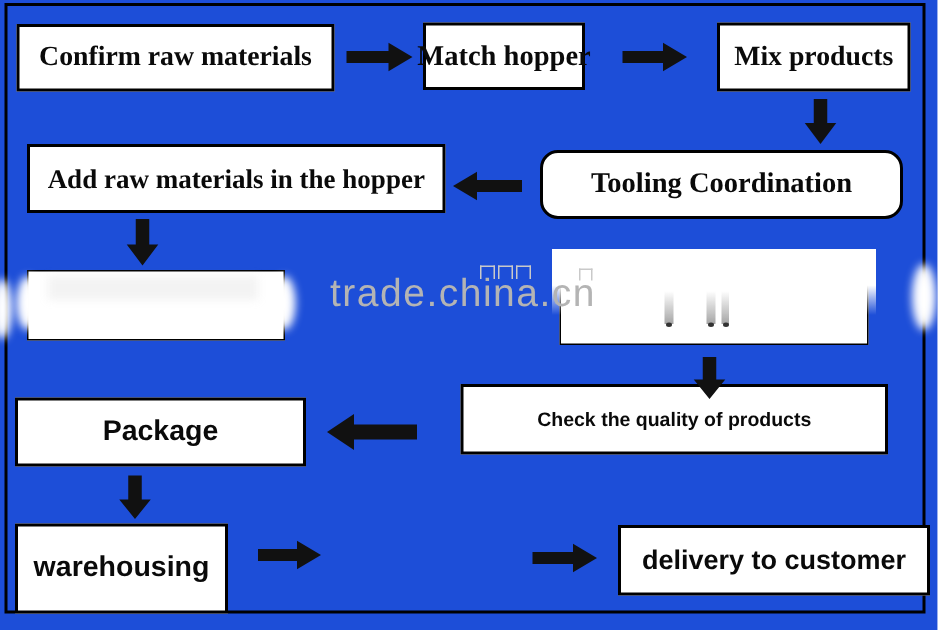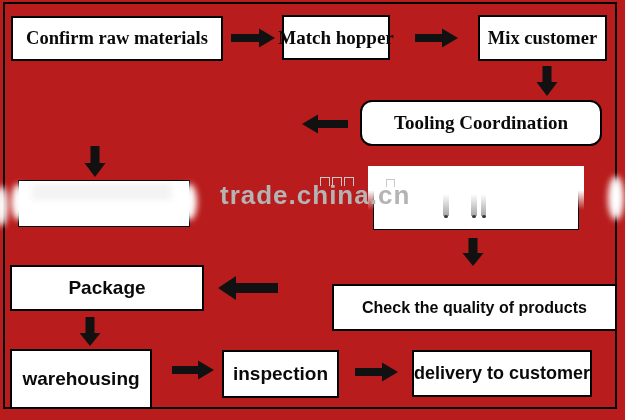--- a/index.html
+++ b/index.html
@@ -5,21 +5,21 @@
   html, body {
     margin: 0;
     padding: 0;
     background: #ffffff;
     font-family: "Liberation Sans", sans-serif;
   }
   .stage {
     position: relative;
     width: 625px;
     height: 420px;
-    background: #b91c1c;
+    background: #1d4ed8;
     overflow: hidden;
   }
   .frame {
     position: absolute;
     left: 3px; top: 2px;
     width: 610px; height: 403px;
     border: 2px solid #000000;
     background: transparent;
   }
   .node {
@@ -38,39 +38,39 @@
   .sans  { font-family: "Liberation Sans", sans-serif; font-weight: bold; }
 
   
   #n-confirm     { left: 11px;  top: 16px;  width: 212px; height: 45px; font-size: 18.5px; }
   #n-match       { left: 282px; top: 15px;  width: 108px; height: 45px; font-size: 19px; }
   #n-mix         { left: 478px; top: 15px;  width: 129px; height: 46px; font-size: 18.5px; }
   #n-add-hopper  { left: 18px;  top: 96px;  width: 279px; height: 46px; font-size: 18px; }
   #n-tooling     { left: 360px; top: 100px; width: 242px; height: 46px; font-size: 19px; border-radius: 12px; }
   #n-erased-left { left: 18px;  top: 180px; width: 172px; height: 47px; border-width: 1px; }
   #n-erased-right{ left: 373px; top: 174px; width: 206px; height: 56px; border-width: 1px; }
-  #n-check       { left: 307px; top: 284px; width: 285px; height: 47px; font-size: 16px; margin-left: 25px; }
+  #n-check       { left: 307px; top: 256px; width: 285px; height: 47px; font-size: 13px; }
   #n-package     { left: 10px;  top: 265px; width: 194px; height: 46px; font-size: 19px; }
   #n-warehousing { left: 10px;  top: 349px; width: 142px; height: 60px; font-size: 19px; }
   #n-inspection  { left: 222px; top: 350px; width: 117px; height: 48px; font-size: 19px; }
-  #n-delivery    { left: 412px; top: 350px; width: 180px; height: 47px; font-size: 18px; }
+  #n-delivery    { left: 412px; top: 350px; width: 208px; height: 47px; font-size: 18px; }
 
   .arrows {
     position: absolute;
     left: 0; top: 0;
     width: 625px; height: 420px;
     pointer-events: none;
   }
   .arrows polygon { fill: #111111; }
 
   .watermark {
     position: absolute;
     left: 220px; top: 180px;
     font-size: 26px;
-    font-weight: 700;
+    font-weight: 400;
     letter-spacing: 1px;
     color: #b4b4b4;
     font-family: "Liberation Sans", sans-serif;
     z-index: 6;
   }
   
   .remnant-square {
     position: absolute;
     border: 1px solid #c9c9c9;
     border-bottom: none;
@@ -135,28 +135,28 @@
 </style>
 </head>
 <body>
 
 <div class="stage">
 
   <div class="frame"></div>
 
   <div class="node serif" id="n-confirm">Confirm raw materials</div>
   <div class="node serif" id="n-match">Match hopper</div>
-  <div class="node serif" id="n-mix">Mix customer</div>
+  <div class="node serif" id="n-mix">Mix products</div>
+  <div class="node serif" id="n-add-hopper">Add raw materials in the hopper</div>
   <div class="node serif" id="n-tooling">Tooling Coordination</div>
   <div class="node serif" id="n-erased-left"></div>
   <div class="node serif" id="n-erased-right"></div>
   <div class="node sans" id="n-check">Check the quality of products</div>
   <div class="node sans" id="n-package">Package</div>
   <div class="node sans" id="n-warehousing">warehousing</div>
-  <div class="node sans" id="n-inspection">inspection</div>
   <div class="node sans" id="n-delivery">delivery to customer</div>
 
   <div class="erase-overlay"></div>
   <div class="streak" id="st1"></div>
   <div class="streak" id="st2"></div>
   <div class="streak" id="st3"></div>
   <div class="interior-smudge"></div>
   <div class="white-blob" id="wb-left-frame"></div>
   <div class="white-blob" id="wb-box-left"></div>
   <div class="white-blob" id="wb-box-right"></div>

